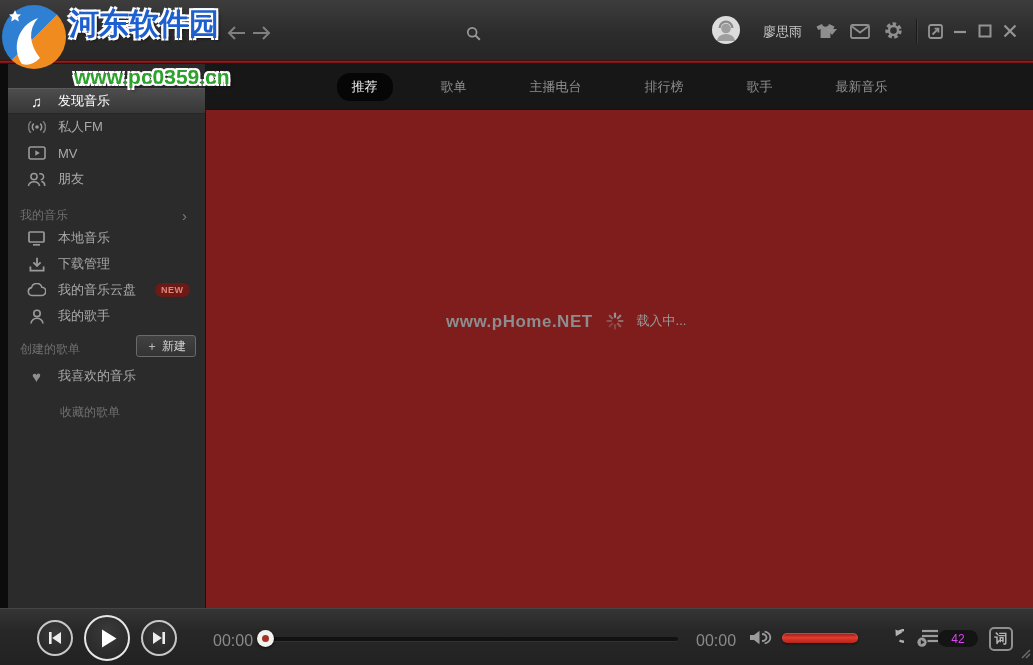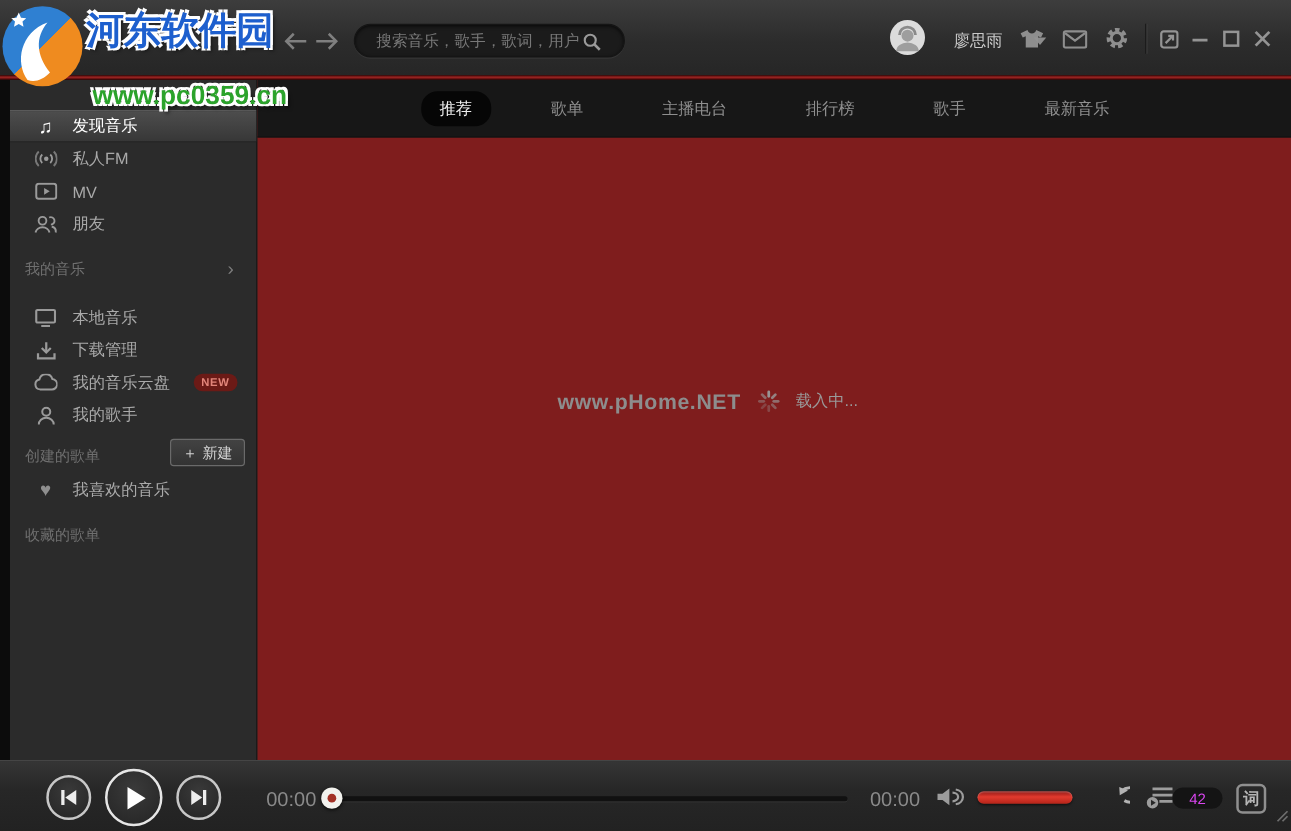--- a/index.html
+++ b/index.html
@@ -39,23 +39,23 @@
   .sb-spacer{height:24px;}
   .side-item{height:26px;display:flex;align-items:center;padding-left:19px;gap:12px;
     font-size:13px;color:#a9a9a9;cursor:pointer;}
   .side-item .si{width:19px;display:flex;justify-content:center;align-items:center;flex:none;}
   .side-item.sel{background:linear-gradient(#4d4d4d,#373737);color:#fff;
     border-top:1px solid #5a5a5a;border-bottom:1px solid #262626;height:26px;}
   .glyph{font-size:15px;color:#9a9a9a;line-height:1;}
   .side-item.sel .glyph{color:#fff;}
   .side-head{position:relative;height:20px;display:flex;align-items:center;
     padding-left:12px;font-size:12px;color:#6f6f6f;}
-  .head-1{margin-top:13px;} .head-items{margin-top:16px;} 
+  .head-1{margin-top:13px;} .head-items{margin-top:0;} 
   .head-2{margin-top:8px;height:24px;} .item-after-head2{margin-top:2px;}
-  .head-3{margin-top:13px;}
+  .head-3{margin-top:13px;margin-left:40px;}
   .chev{position:absolute;right:18px;top:2px;font-size:15px;color:#7c7c7c;cursor:pointer;}
   .new-badge{margin-left:7px;background:#6b1a16;color:#e2857a;font-size:9px;font-weight:bold;
     padding:2px 6px;border-radius:8px;letter-spacing:.5px;}
   .btn-new{position:absolute;right:9px;top:-2px;height:22px;padding:0 9px;
     background:linear-gradient(#424242,#333);border:1px solid #6a6a6a;border-radius:3px;
     color:#d2d2d2;font-size:12px;display:flex;align-items:center;gap:4px;cursor:pointer;}
   .heart{font-size:15px;color:#8f8f8f;}
 
   
   .main{position:absolute;left:206px;top:64px;right:0;bottom:57px;background:#7f1d1d;}
@@ -118,21 +118,20 @@
           <line x1="3" y1="8" x2="19" y2="8" stroke="#7f7f7f" stroke-width="2"></line>
           <polyline points="9,2 3,8 9,14" fill="none" stroke="#7f7f7f" stroke-width="2"></polyline>
         </svg>
     </div>
     <div class="nav-arrow nav-forward">
       <svg width="20" height="16" viewBox="0 0 20 16">
           <line x1="1" y1="8" x2="17" y2="8" stroke="#7f7f7f" stroke-width="2"></line>
           <polyline points="11,2 17,8 11,14" fill="none" stroke="#7f7f7f" stroke-width="2"></polyline>
         </svg>
     </div>
-    <input class="searchbox" placeholder="搜索音乐，歌手，歌词，用户" style="">
     <div class="search-ico">
       <svg width="15" height="15" viewBox="0 0 15 15">
           <circle cx="6.2" cy="6.2" r="4.4" fill="none" stroke="#9a9a9a" stroke-width="1.7"></circle>
           <line x1="9.6" y1="9.6" x2="13.8" y2="13.8" stroke="#9a9a9a" stroke-width="2"></line>
         </svg>
     </div>
 
     <div class="userbox">
       <span>
         <svg width="28" height="28" viewBox="0 0 28 28">

